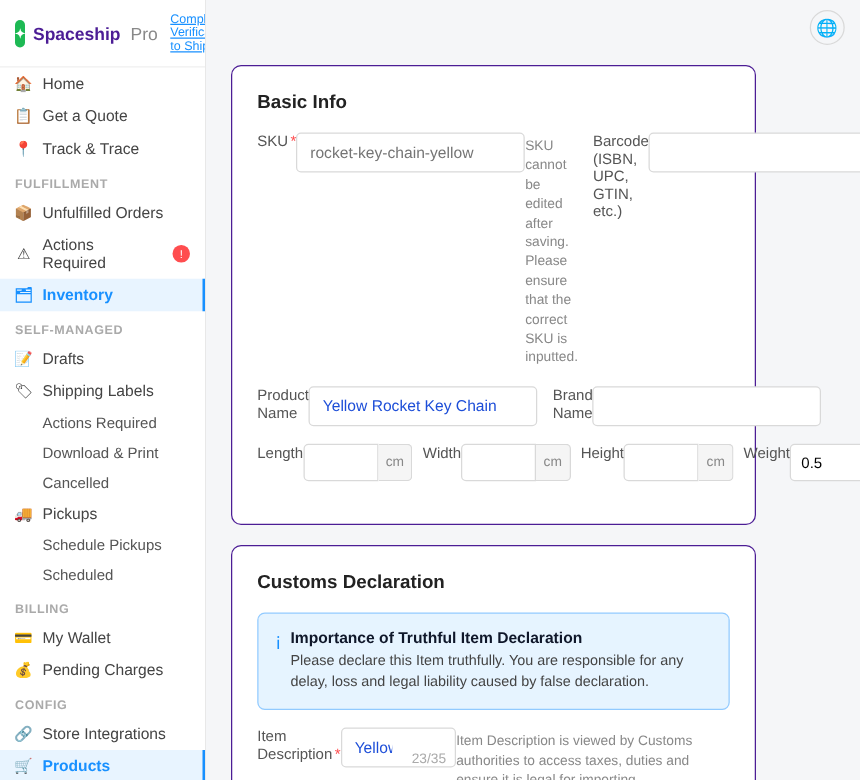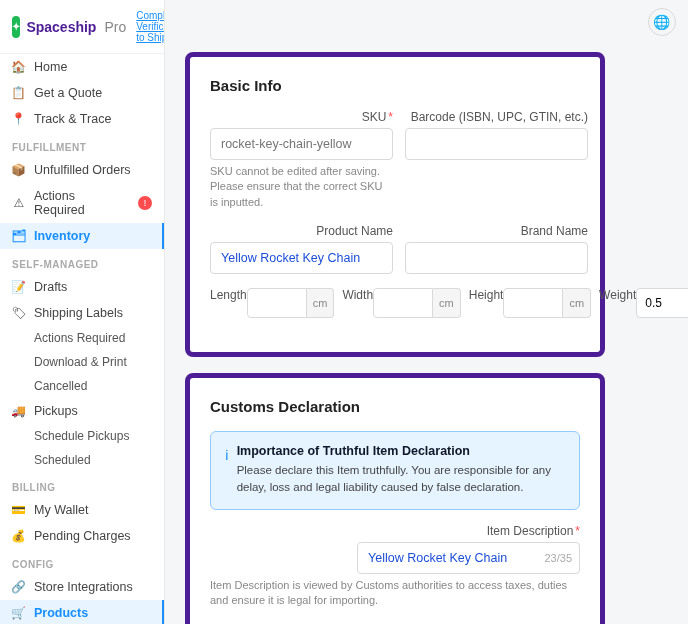--- a/index.html
+++ b/index.html
@@ -59,32 +59,32 @@
       background: #f5f6f8;
     }
     .content-inner {
       padding: 16px 20px;
       max-width: 460px;
     }
 
     
     .card {
       background: #fff;
-      border: 5px solid #4c1d95;
+      border: 1px solid #4c1d95;
       border-radius: 8px;
       padding: 20px;
       margin-bottom: 16px;
     }
     .card-title {
       font-size: 15px; font-weight: 600; color: #222; margin-bottom: 16px;
     }
 
     
     .form-row { display: flex; gap: 12px; margin-bottom: 14px; }
-    .form-group { display: flex; flex-direction: column; flex: 1; align-items: flex-end; }
+    .form-group { display: flex; flex-direction: row; flex: 1; }
     .form-label { font-size: 12px; color: #555; margin-bottom: 4px; }
     .form-label .required { color: #ff4d4f; margin-left: 2px; }
     .form-input {
       border: 1px solid #d9d9d9; border-radius: 4px; padding: 6px 10px;
       font-size: 12.5px; color: #1d4ed8; background: #fff; outline: none;
       height: 32px;
     }
     .form-input.sku-input { color: #aaa; }
     .form-hint { font-size: 11px; color: #888; margin-top: 4px; line-height: 1.4; }
 

